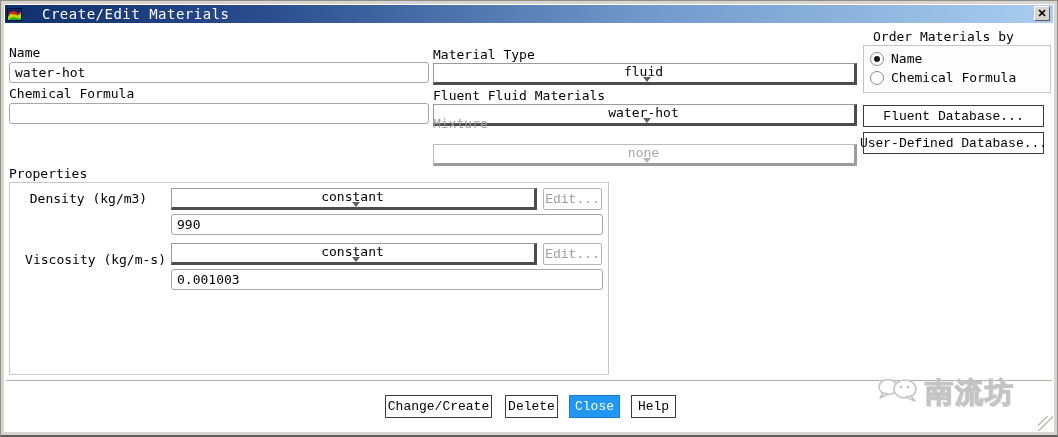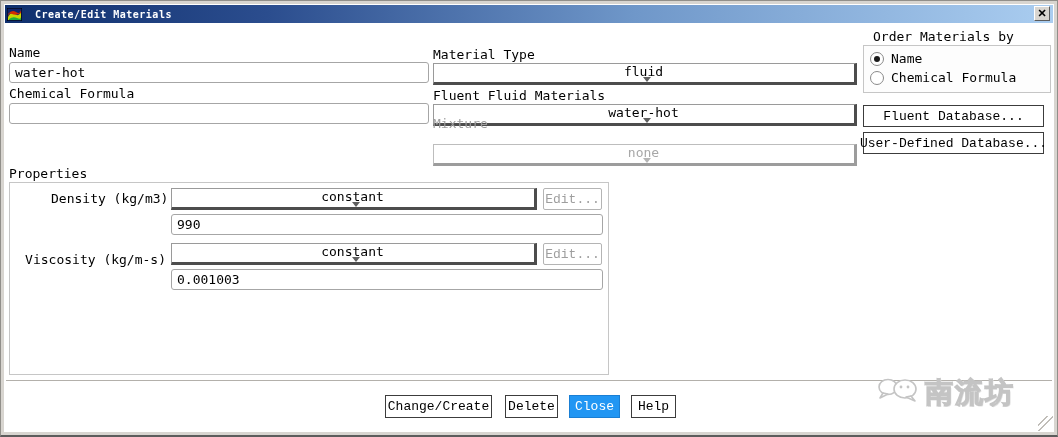--- a/index.html
+++ b/index.html
@@ -17,21 +17,21 @@
     border-bottom:2px solid #5c5c5c;
     box-shadow: inset 0 0 0 3px #d8d5d0;
   }
   .titlebar{
     position:absolute;left:4px;top:4px;width:1048px;height:18px;
     background:linear-gradient(90deg,#0f2f6d 0%,#2b4d8e 25%,#6f97c9 60%,#aacdf0 100%);
     display:flex;align-items:center;
   }
   .app-icon{width:15px;height:13px;margin-left:2px;display:inline-block;flex:0 0 auto;}
   .title-text{
-    color:#fff;font-weight:bold;font-size:10px;margin-left:13px;
+    color:#fff;font-weight:normal;font-size:14px;margin-left:20px;
     letter-spacing:0.5px;white-space:nowrap;
   }
   .close-btn{
     position:absolute;right:3px;top:1px;width:16px;height:15px;
     background:#d8d5d0;border:1px solid #fff;
     border-right-color:#5c5c5c;border-bottom-color:#5c5c5c;
     display:flex;align-items:center;justify-content:center;
     font-size:11px;font-weight:bold;color:#000;line-height:1;
     padding:0;cursor:default;
   }
@@ -148,21 +148,21 @@
     <span class="radio"></span>
     <span>Chemical Formula</span>
   </div>
 
   <button class="btn" style="left:862px;top:104px;width:181px;height:22px;">Fluent Database...</button>
   <button class="btn" style="left:862px;top:131px;width:181px;height:22px;">User-Defined Database...</button>
 
   <div class="label" style="left:8px;top:166px;">Properties</div>
   <div class="groupbox" style="left:8px;top:181px;width:600px;height:193px;background:#fff;"></div>
 
-  <div class="label" style="left:10px;top:191px;width:155px;text-align:left;padding-left:40px;">Density (kg/m3)</div>
+  <div class="label" style="left:10px;top:191px;width:155px;text-align:center;">Density (kg/m3)</div>
   <div class="combo" style="left:170px;top:187px;width:366px;">
     <span class="ctext">constant</span>
     <span class="arrow"></span>
   </div>
   <button class="btn disabled" style="left:542px;top:187px;width:59px;height:22px;">Edit...</button>
   <input class="tinput" style="left: 170px; top: 213px; width: 432px;" value="990">
 
   <div class="label" style="left:10px;top:252px;width:155px;text-align:right;">Viscosity (kg/m-s)</div>
   <div class="combo" style="left:170px;top:242px;width:366px;">
     <span class="ctext">constant</span>

